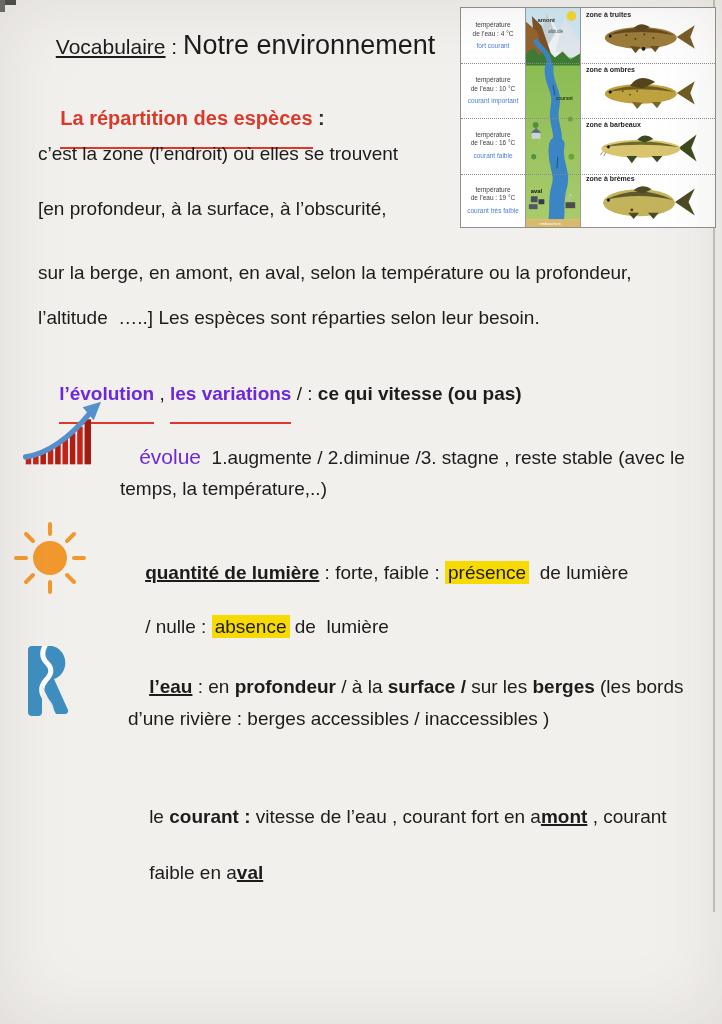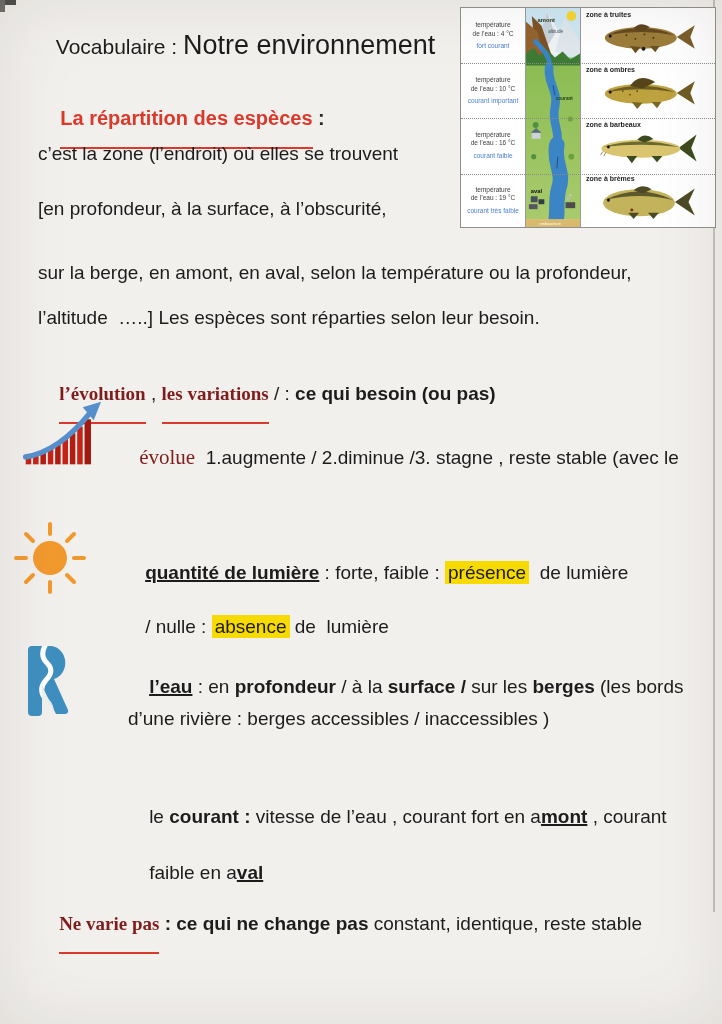--- a/index.html
+++ b/index.html
@@ -14,26 +14,26 @@
     content:""; position:absolute; inset:0; pointer-events:none;
     box-shadow: inset 0 0 70px rgba(110,100,90,0.14);
   }
   .corner-mark { position:absolute; left:0; top:0; width:16px; height:5px; background:#4a4a48; }
   .corner-mark2 { position:absolute; left:0; top:0; width:5px; height:12px; background:#6a6a66; }
   .edge-line { position:absolute; left:713px; top:0; width:2px; height:912px; background:#c3c0bb; }
 
   .abs { position:absolute; white-space:pre-wrap; }
   .line { font-size:19px; line-height:1.25; }
   .b { font-weight:bold; }
-  .red { color:#7f1d1d;font-family:Liberation Serif, serif; }
+  .red { color:#6d28d9; }
   .u-red { border-bottom:2.5px solid #d93a2b; padding-bottom:18px; }
   .u-thin { text-decoration:underline; text-decoration-thickness:2px; }
   .hl { background:#f6da00; padding:1px 3px; }
 
-  .title-label { font-size:21px; }
+  .title-label { font-size:21px; text-decoration:underline; }
   .title-main { font-size:27px; }
   .h-red { font-size:20px; font-weight:bold; color:#d93a2b; }
 
   
   .figure {
     position:absolute; left:460px; top:7px; width:256px; height:221px;
     background:#fff; border:1px solid #8f8f8d;
     display:grid; grid-template-columns:64px 56px 134px; grid-template-rows:repeat(4,1fr);
   }
   .temp-cell {
@@ -192,21 +192,21 @@
   <div class="abs h-red" style="left:38px; top:84px;">
     <span class="u-red">La répartition des espèces</span><span style="color:#2a2a2a;"> :</span>
   </div>
 
   <div class="abs line" style="left:38px; top:197px;">[en profondeur, à la surface, à l’obscurité,</div>
   <div class="abs line" style="left:38px; top:142px;">c’est la zone (l’endroit) où elles se trouvent</div>
   <div class="abs line" style="left:38px; top:261px;">sur la berge, en amont, en aval, selon la température ou la profondeur,</div>
   <div class="abs line" style="left:38px; top:306px;">l’altitude  …..] Les espèces sont réparties selon leur besoin.</div>
 
   <div class="abs line" style="left:38px; top:358px;">
-    <span class="b red u-red">l’évolution</span><span> , </span><span class="b red u-red">les variations</span><span> / : </span><span class="b">ce qui besoin (ou pas)</span>
+    <span class="b red u-red">l’évolution</span><span> , </span><span class="b red u-red">les variations</span><span> / : </span><span class="b">ce qui vitesse (ou pas)</span>
   </div>
 
   <div class="icon-abs" style="left:22px; top:400px; width:92px; height:68px;">
     <svg viewBox="0 0 100 74" width="92" height="68">
       <g>
         <rect x="4" y="62" width="6" height="8" fill="#c42318"></rect>
           <rect x="12" y="58" width="6" height="12" fill="#c42318"></rect>
         <rect x="20" y="55" width="6" height="15" fill="#b21d12"></rect>
           <rect x="28" y="51" width="6" height="19" fill="#c42318"></rect>
         <rect x="36" y="47" width="6" height="23" fill="#b21d12"></rect>
@@ -216,20 +216,21 @@
         <rect x="68" y="21" width="7" height="49" fill="#a01a10"></rect>
       </g>
       <path d="M4,62 Q40,56 74,14" stroke="#5590cc" stroke-width="6" fill="none" stroke-linecap="round"></path>
       <polygon points="66,8 86,2 78,22" fill="#5590cc"></polygon>
     </svg>
   </div>
 
   <div class="abs line" style="left:118px; top:420px;">
     <span class="red" style="font-size:21px;">évolue</span><span>  </span><span>1.augmente / 2.diminue /3. stagne , reste stable (avec le</span>
   </div>
+  <div class="abs line" style="left:120px; top:477px;">temps, la température,..)</div>
 
   <div class="icon-abs" style="left:14px; top:522px; width:72px; height:72px;">
     <svg viewBox="0 0 72 72" width="72" height="72">
       <g stroke="#f2992e" stroke-width="4" stroke-linecap="round">
         <line x1="36" y1="2" x2="36" y2="12"></line>
           <line x1="36" y1="60" x2="36" y2="70"></line>
         <line x1="2" y1="36" x2="12" y2="36"></line>
           <line x1="60" y1="36" x2="70" y2="36"></line>
         <line x1="12" y1="12" x2="19" y2="19"></line>
           <line x1="53" y1="53" x2="60" y2="60"></line>
@@ -264,17 +265,14 @@
   </div>
   <div class="abs line" style="left:128px; top:707px;">d’une rivière : berges accessibles / inaccessibles )</div>
 
   <div class="abs line" style="left:128px; top:781px;">
     <span>le </span><span class="b">courant : </span><span>vitesse de l’eau , courant fort en a</span><span class="b u-thin">mont</span><span> , courant</span>
   </div>
   <div class="abs line" style="left:128px; top:837px;">
     <span>faible en a</span><span class="b u-thin">val</span>
   </div>
 
-  <div class="abs line" style="left:38px; top:888px;">
-    <span class="b red u-red">Ne varie pas</span><span class="b"> : </span><span class="b">ce qui ne change pas</span><span> constant, identique, reste stable</span>
-  </div>
 
 </div>
 
 </body></html>

